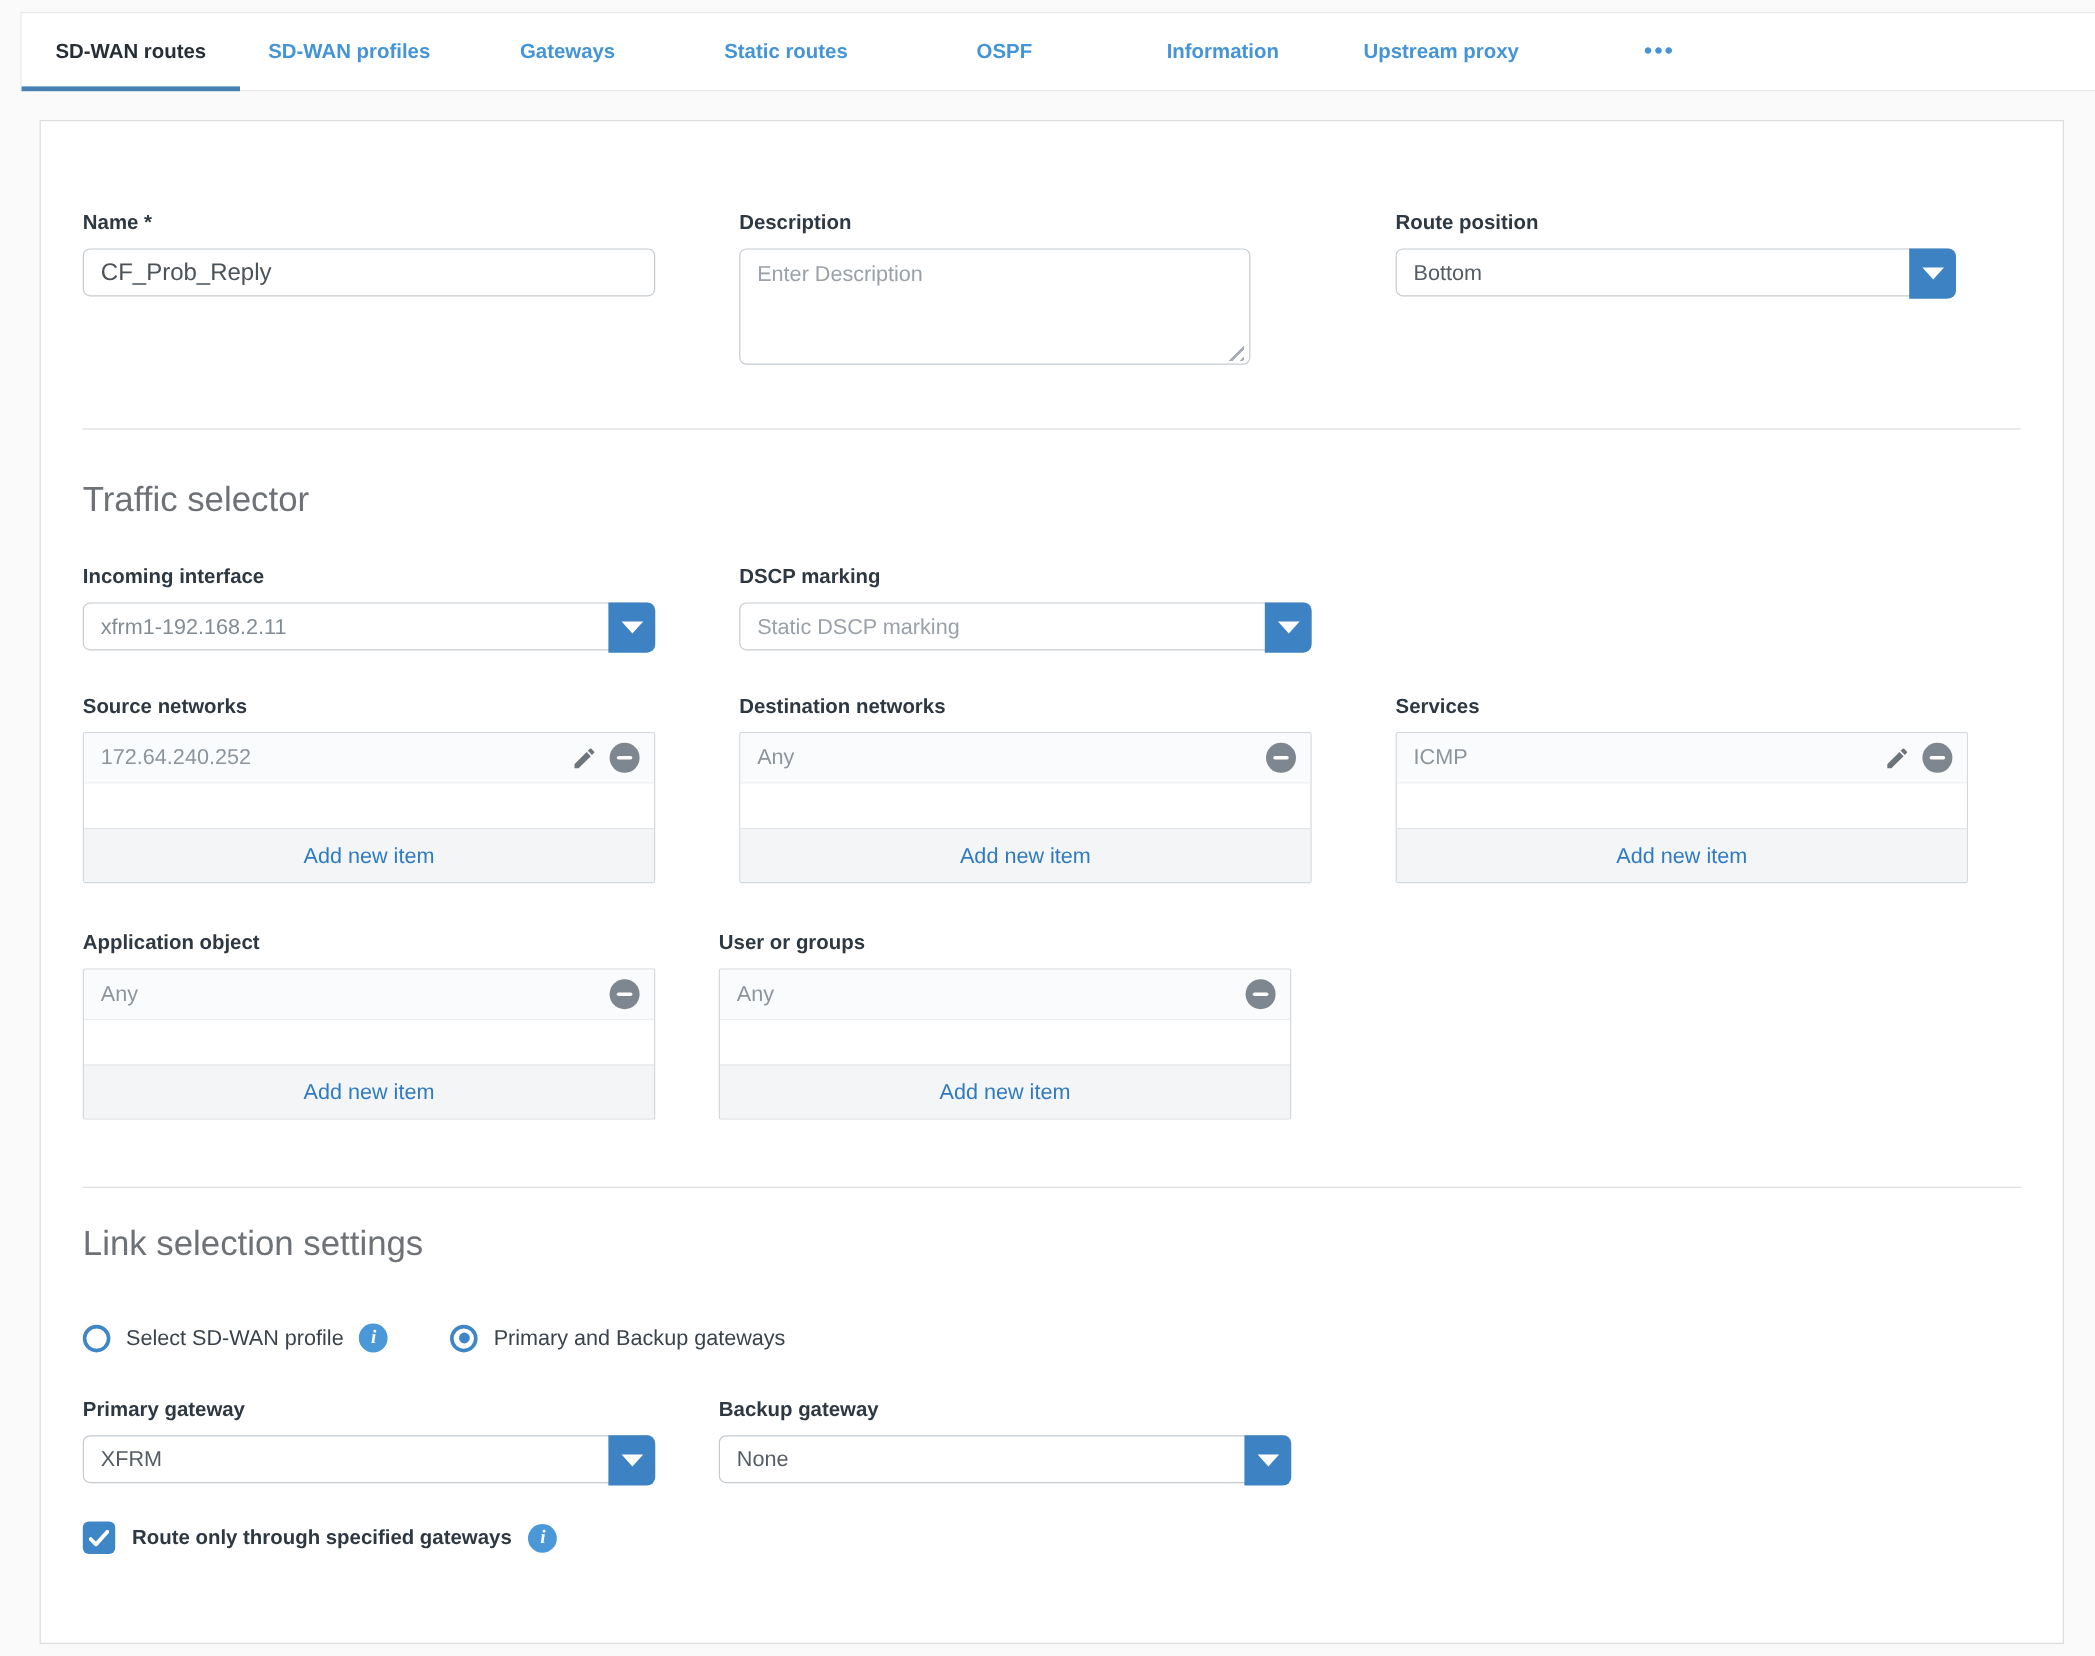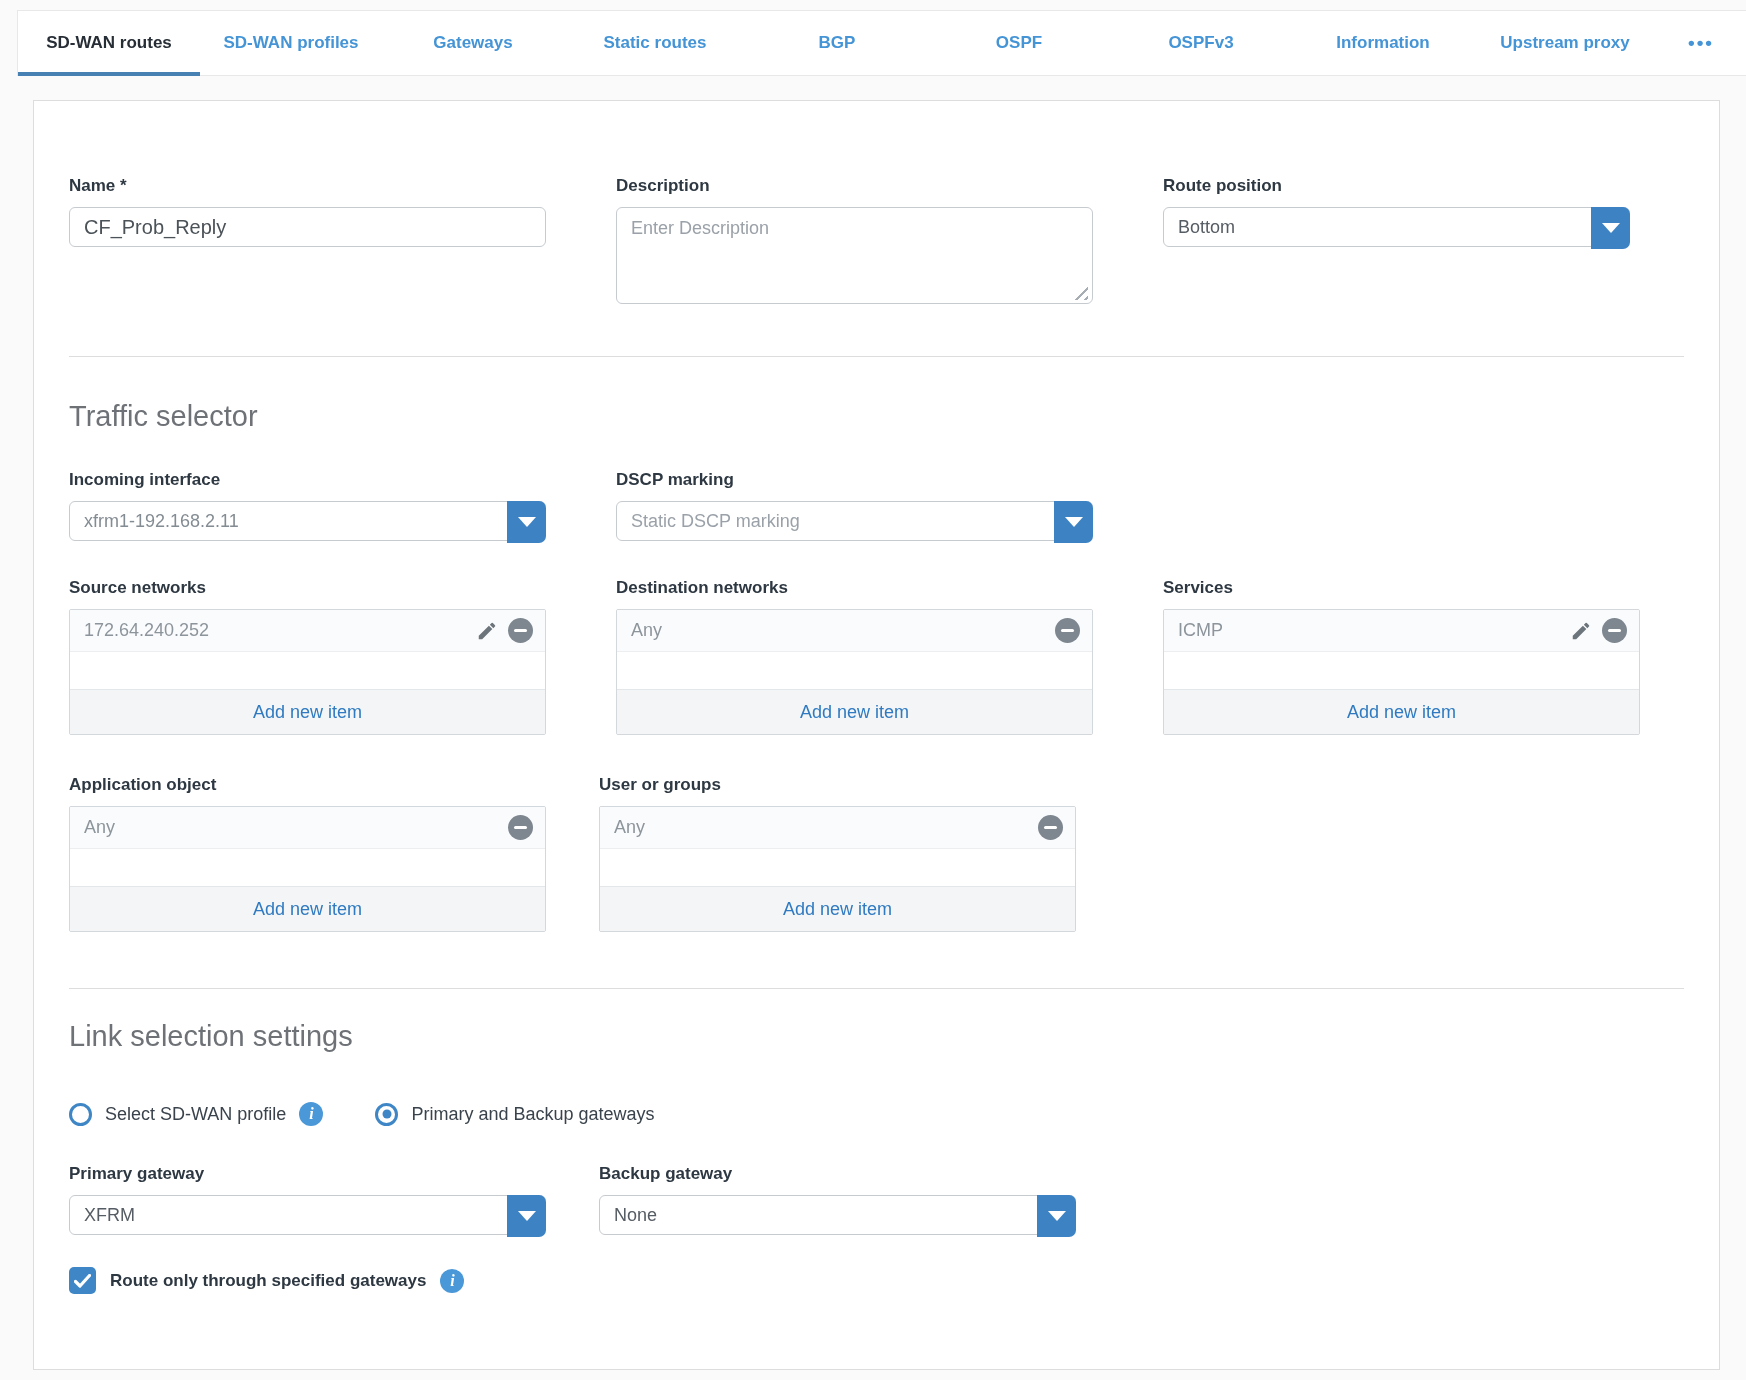--- a/index.html
+++ b/index.html
@@ -43,21 +43,21 @@
   .grid2 { display:grid; grid-template-columns:477px 477px; column-gap:53px; }
 
   .field-label { font-size:17px; font-weight:700; color:#2e3842; margin-bottom:11px; }
   .row1 { margin-top:75px; }
 
   .text-input {
     width:100%; height:40px; border:1px solid #c6cbd0; border-radius:6px;
     padding:0 14px; font-size:20px; color:#4b5258; background:#fff;
     font-family:"Liberation Sans", sans-serif; outline:none;
   }
-  .textarea-wrap { position:relative; width:477px; }
+  .textarea-wrap { position:relative; width:426px; }
   .textarea {
     width:100%; height:97px; border:1px solid #c6cbd0; border-radius:6px;
     padding:10px 14px; font-size:18px; color:#4b5258; resize:none;
     font-family:"Liberation Sans", sans-serif; outline:none; background:#fff;
   }
   .textarea::placeholder { color:#9aa1a8; }
   .resize-handle {
     position:absolute; right:5px; bottom:8px; width:15px; height:15px;
     background:repeating-linear-gradient(135deg,#a6adb4 0 2px,transparent 2px 6px);
     clip-path:polygon(100% 0,0 100%,100% 100%);
@@ -148,23 +148,21 @@
   .check-label { font-size:17px; font-weight:700; color:#2e3842; }
 </style>
 </head>
 <body>
 
 <nav class="tabbar">
   <div class="tab active">SD-WAN routes</div>
   <div class="tab">SD-WAN profiles</div>
   <div class="tab">Gateways</div>
   <div class="tab">Static routes</div>
-  <div class="tab">BGP</div>
   <div class="tab">OSPF</div>
-  <div class="tab">OSPFv3</div>
   <div class="tab">Information</div>
   <div class="tab">Upstream proxy</div>
   <div class="tab-more">•••</div>
 </nav>
 
 <main class="panel">
 
   <div class="grid row1">
     <div>
       <div class="field-label">Name *</div>

